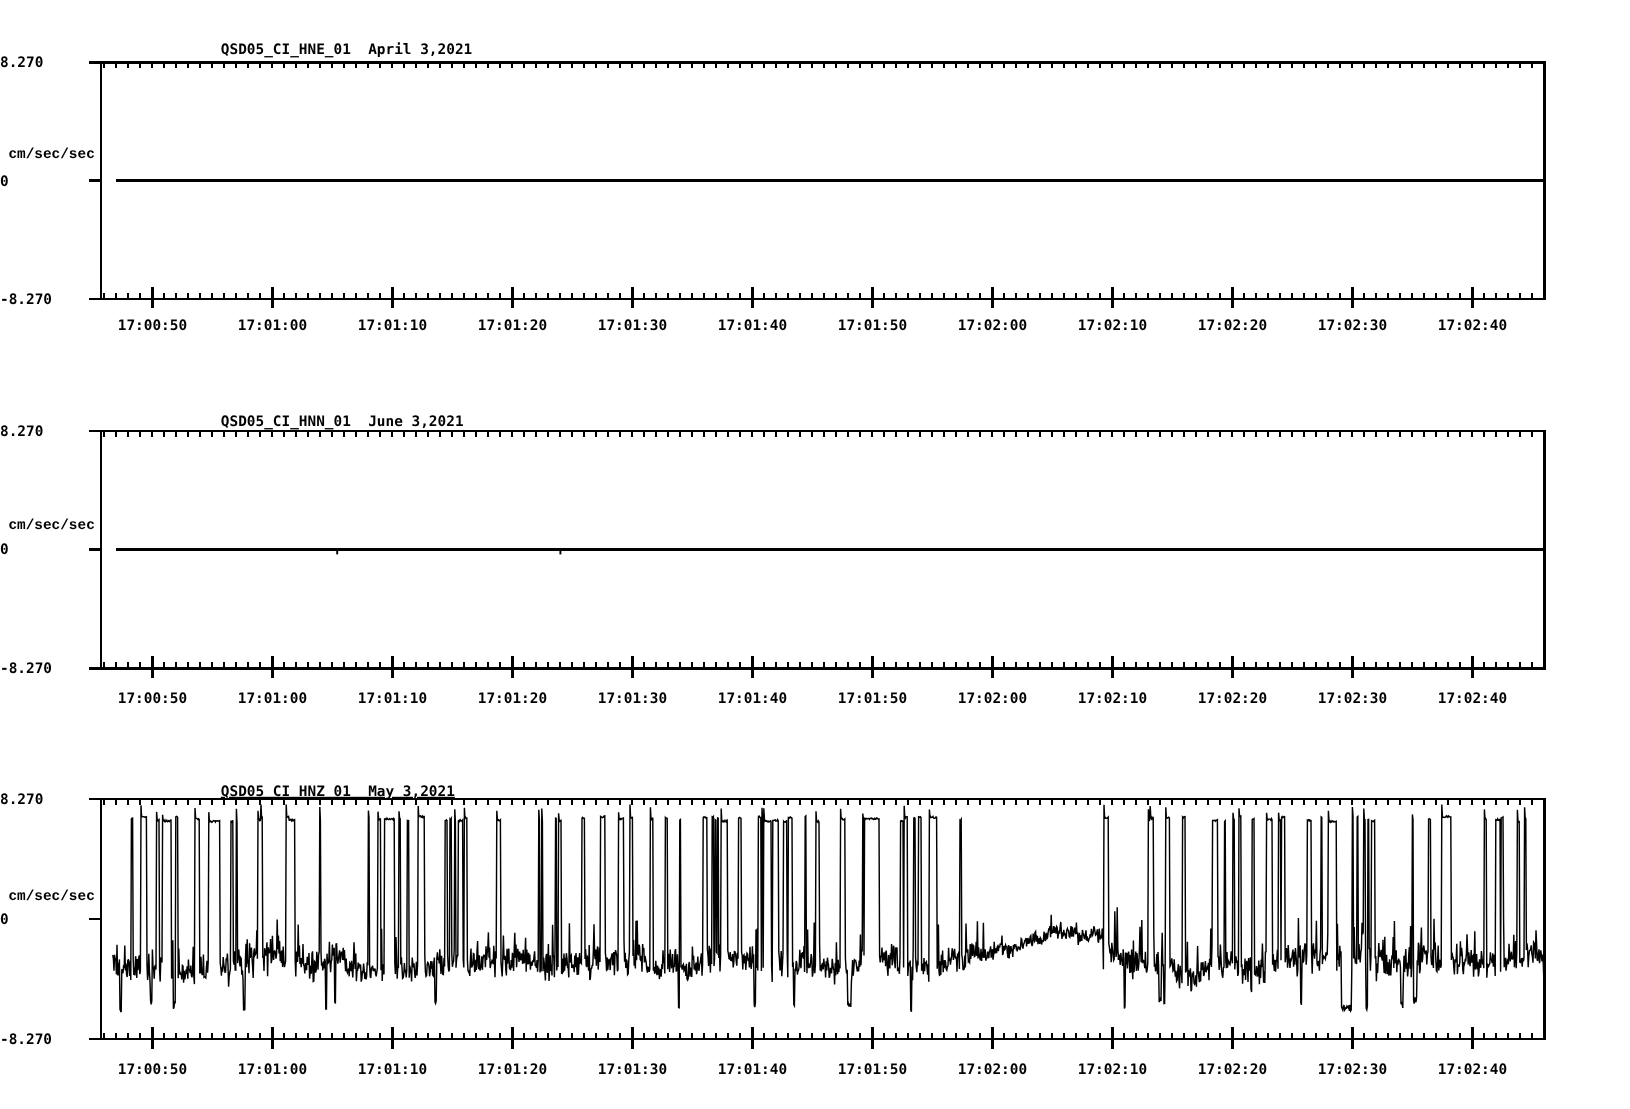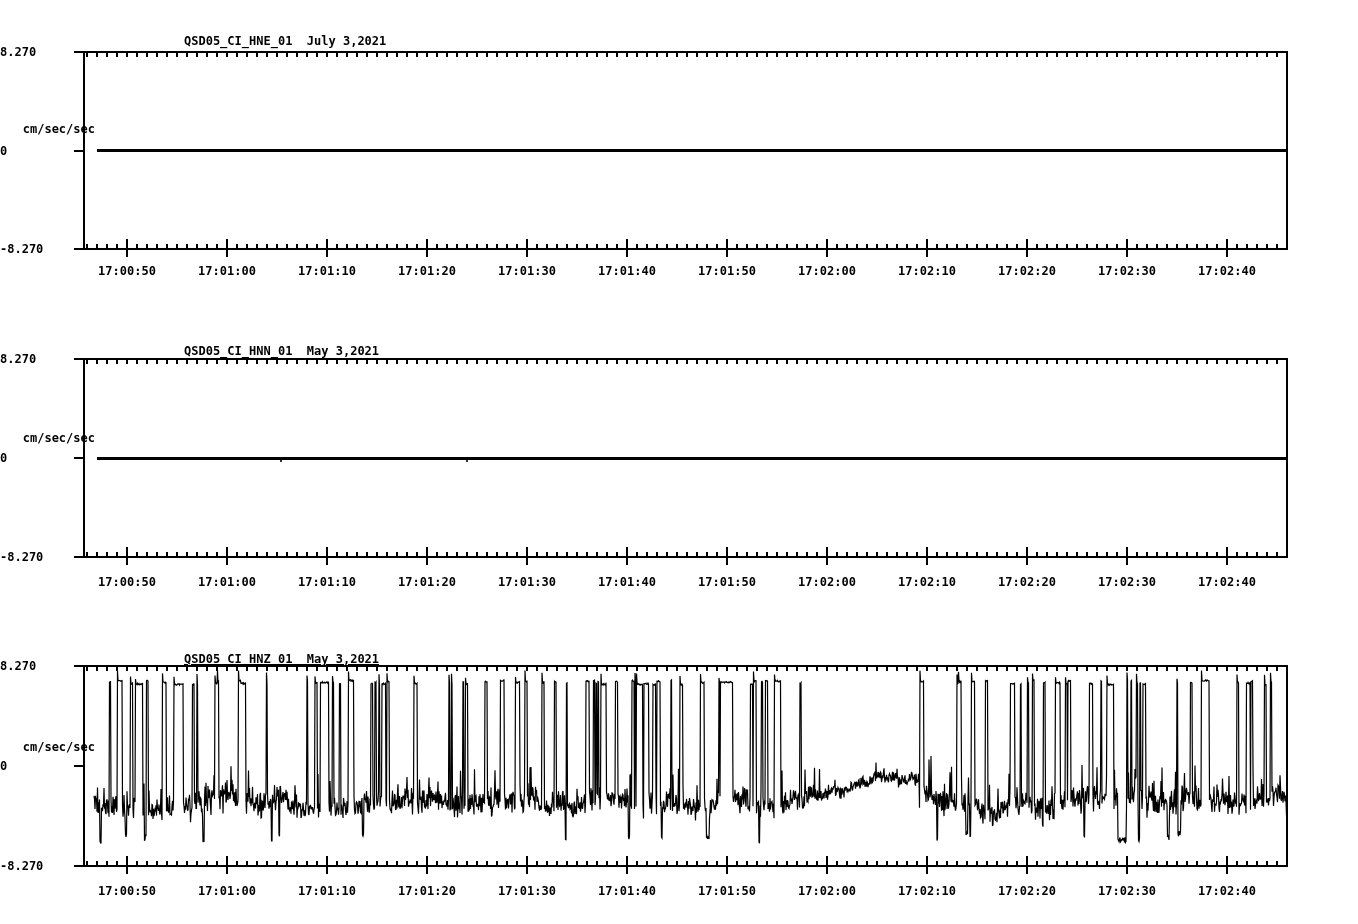--- a/index.html
+++ b/index.html
@@ -5,21 +5,21 @@
   html,body{margin:0;padding:0;}
   body{
     width:1358px;height:924px;position:relative;overflow:hidden;
     background:#ffffff;color:#000000;
     font-family:"DejaVu Sans Mono", monospace;font-weight:bold;
   }
   #plot{position:absolute;left:0;top:0;}
   .chart{position:absolute;left:0;top:0;width:1358px;height:0;}
   .lbl{position:absolute;font-size:12px;line-height:14px;white-space:pre;}
   .num{left:0;width:64px;text-align:left;}
-  .unit{left:17px;width:78px;text-align:right;}
+  .unit{left:4px;width:78px;text-align:center;font-family:Liberation Mono, monospace;}
   .title{left:184px;}
   .xlab{transform:translateX(-50%);}
 </style>
 </head>
 <body>
 
 <svg id="plot" width="1358" height="924">
     <g>
       <rect x="84" y="52" width="1203" height="197" fill="none" stroke="#000" stroke-width="2" shape-rendering="crispEdges"></rect>
       <path d="M86.99999999999997 52V57M86.99999999999997 249V244M96.99999999999997 52V57M96.99999999999997 249V244M106.99999999999997 52V57M106.99999999999997 249V244M116.99999999999997 52V57M116.99999999999997 249V244M126.99999999999997 52V57M126.99999999999997 249V244M136.99999999999997 52V57M136.99999999999997 249V244M146.99999999999997 52V57M146.99999999999997 249V244M156.99999999999997 52V57M156.99999999999997 249V244M166.99999999999997 52V57M166.99999999999997 249V244M176.99999999999997 52V57M176.99999999999997 249V244M186.99999999999997 52V57M186.99999999999997 249V244M196.99999999999997 52V57M196.99999999999997 249V244M206.99999999999997 52V57M206.99999999999997 249V244M216.99999999999997 52V57M216.99999999999997 249V244M226.99999999999997 52V57M226.99999999999997 249V244M236.99999999999997 52V57M236.99999999999997 249V244M246.99999999999997 52V57M246.99999999999997 249V244M257 52V57M257 249V244M267 52V57M267 249V244M277 52V57M277 249V244M287 52V57M287 249V244M297 52V57M297 249V244M307 52V57M307 249V244M317 52V57M317 249V244M327 52V57M327 249V244M337 52V57M337 249V244M347 52V57M347 249V244M357 52V57M357 249V244M367 52V57M367 249V244M377 52V57M377 249V244M387 52V57M387 249V244M397 52V57M397 249V244M407 52V57M407 249V244M417 52V57M417 249V244M427 52V57M427 249V244M437 52V57M437 249V244M447 52V57M447 249V244M457 52V57M457 249V244M467 52V57M467 249V244M477 52V57M477 249V244M487 52V57M487 249V244M497 52V57M497 249V244M507 52V57M507 249V244M517 52V57M517 249V244M527 52V57M527 249V244M537 52V57M537 249V244M547 52V57M547 249V244M557 52V57M557 249V244M567 52V57M567 249V244M577 52V57M577 249V244M587 52V57M587 249V244M597 52V57M597 249V244M607 52V57M607 249V244M617 52V57M617 249V244M627 52V57M627 249V244M637 52V57M637 249V244M647 52V57M647 249V244M657 52V57M657 249V244M667 52V57M667 249V244M677 52V57M677 249V244M687 52V57M687 249V244M697 52V57M697 249V244M707 52V57M707 249V244M717 52V57M717 249V244M727 52V57M727 249V244M737 52V57M737 249V244M747 52V57M747 249V244M757 52V57M757 249V244M767 52V57M767 249V244M777 52V57M777 249V244M787 52V57M787 249V244M797 52V57M797 249V244M807 52V57M807 249V244M817 52V57M817 249V244M827 52V57M827 249V244M837 52V57M837 249V244M847 52V57M847 249V244M857 52V57M857 249V244M867 52V57M867 249V244M877 52V57M877 249V244M887 52V57M887 249V244M897 52V57M897 249V244M907 52V57M907 249V244M917 52V57M917 249V244M927 52V57M927 249V244M937 52V57M937 249V244M947 52V57M947 249V244M957 52V57M957 249V244M967 52V57M967 249V244M977 52V57M977 249V244M987 52V57M987 249V244M997 52V57M997 249V244M1007 52V57M1007 249V244M1017 52V57M1017 249V244M1027 52V57M1027 249V244M1037 52V57M1037 249V244M1047 52V57M1047 249V244M1057 52V57M1057 249V244M1067 52V57M1067 249V244M1077 52V57M1077 249V244M1087 52V57M1087 249V244M1097 52V57M1097 249V244M1107 52V57M1107 249V244M1117 52V57M1117 249V244M1127 52V57M1127 249V244M1137 52V57M1137 249V244M1147 52V57M1147 249V244M1157 52V57M1157 249V244M1167 52V57M1167 249V244M1177 52V57M1177 249V244M1187 52V57M1187 249V244M1197 52V57M1197 249V244M1207 52V57M1207 249V244M1217 52V57M1217 249V244M1227 52V57M1227 249V244M1237 52V57M1237 249V244M1247 52V57M1247 249V244M1257 52V57M1257 249V244M1267 52V57M1267 249V244M1277 52V57M1277 249V244M1287 52V57M1287 249V244" stroke="#000" stroke-width="1.6" fill="none" shape-rendering="crispEdges"></path>
@@ -39,21 +39,21 @@
     <g>
       <rect x="84" y="666" width="1203" height="200" fill="none" stroke="#000" stroke-width="2" shape-rendering="crispEdges"></rect>
       <path d="M86.99999999999997 666V671M86.99999999999997 866V861M96.99999999999997 666V671M96.99999999999997 866V861M106.99999999999997 666V671M106.99999999999997 866V861M116.99999999999997 666V671M116.99999999999997 866V861M126.99999999999997 666V671M126.99999999999997 866V861M136.99999999999997 666V671M136.99999999999997 866V861M146.99999999999997 666V671M146.99999999999997 866V861M156.99999999999997 666V671M156.99999999999997 866V861M166.99999999999997 666V671M166.99999999999997 866V861M176.99999999999997 666V671M176.99999999999997 866V861M186.99999999999997 666V671M186.99999999999997 866V861M196.99999999999997 666V671M196.99999999999997 866V861M206.99999999999997 666V671M206.99999999999997 866V861M216.99999999999997 666V671M216.99999999999997 866V861M226.99999999999997 666V671M226.99999999999997 866V861M236.99999999999997 666V671M236.99999999999997 866V861M246.99999999999997 666V671M246.99999999999997 866V861M257 666V671M257 866V861M267 666V671M267 866V861M277 666V671M277 866V861M287 666V671M287 866V861M297 666V671M297 866V861M307 666V671M307 866V861M317 666V671M317 866V861M327 666V671M327 866V861M337 666V671M337 866V861M347 666V671M347 866V861M357 666V671M357 866V861M367 666V671M367 866V861M377 666V671M377 866V861M387 666V671M387 866V861M397 666V671M397 866V861M407 666V671M407 866V861M417 666V671M417 866V861M427 666V671M427 866V861M437 666V671M437 866V861M447 666V671M447 866V861M457 666V671M457 866V861M467 666V671M467 866V861M477 666V671M477 866V861M487 666V671M487 866V861M497 666V671M497 866V861M507 666V671M507 866V861M517 666V671M517 866V861M527 666V671M527 866V861M537 666V671M537 866V861M547 666V671M547 866V861M557 666V671M557 866V861M567 666V671M567 866V861M577 666V671M577 866V861M587 666V671M587 866V861M597 666V671M597 866V861M607 666V671M607 866V861M617 666V671M617 866V861M627 666V671M627 866V861M637 666V671M637 866V861M647 666V671M647 866V861M657 666V671M657 866V861M667 666V671M667 866V861M677 666V671M677 866V861M687 666V671M687 866V861M697 666V671M697 866V861M707 666V671M707 866V861M717 666V671M717 866V861M727 666V671M727 866V861M737 666V671M737 866V861M747 666V671M747 866V861M757 666V671M757 866V861M767 666V671M767 866V861M777 666V671M777 866V861M787 666V671M787 866V861M797 666V671M797 866V861M807 666V671M807 866V861M817 666V671M817 866V861M827 666V671M827 866V861M837 666V671M837 866V861M847 666V671M847 866V861M857 666V671M857 866V861M867 666V671M867 866V861M877 666V671M877 866V861M887 666V671M887 866V861M897 666V671M897 866V861M907 666V671M907 866V861M917 666V671M917 866V861M927 666V671M927 866V861M937 666V671M937 866V861M947 666V671M947 866V861M957 666V671M957 866V861M967 666V671M967 866V861M977 666V671M977 866V861M987 666V671M987 866V861M997 666V671M997 866V861M1007 666V671M1007 866V861M1017 666V671M1017 866V861M1027 666V671M1027 866V861M1037 666V671M1037 866V861M1047 666V671M1047 866V861M1057 666V671M1057 866V861M1067 666V671M1067 866V861M1077 666V671M1077 866V861M1087 666V671M1087 866V861M1097 666V671M1097 866V861M1107 666V671M1107 866V861M1117 666V671M1117 866V861M1127 666V671M1127 866V861M1137 666V671M1137 866V861M1147 666V671M1147 866V861M1157 666V671M1157 866V861M1167 666V671M1167 866V861M1177 666V671M1177 866V861M1187 666V671M1187 866V861M1197 666V671M1197 866V861M1207 666V671M1207 866V861M1217 666V671M1217 866V861M1227 666V671M1227 866V861M1237 666V671M1237 866V861M1247 666V671M1247 866V861M1257 666V671M1257 866V861M1267 666V671M1267 866V861M1277 666V671M1277 866V861M1287 666V671M1287 866V861" stroke="#000" stroke-width="1.6" fill="none" shape-rendering="crispEdges"></path>
       <path d="M126.99999999999997 856V874M226.99999999999997 856V874M327 856V874M427 856V874M527 856V874M627 856V874M727 856V874M827 856V874M927 856V874M1027 856V874M1127 856V874M1227 856V874" stroke="#000" stroke-width="2" fill="none" shape-rendering="crispEdges"></path>
       <path d="M74 666H84M74 766H84M74 866H84" stroke="#000" stroke-width="2" fill="none" shape-rendering="crispEdges"></path>
       <polyline points="94.0,795.8 94.5,799.0 95.0,809.0 95.5,795.7 96.0,800.3 96.5,798.3 97.0,811.8 97.5,787.4 98.0,812.8 98.5,802.3 99.0,812.9 99.5,799.5 100.0,841.2 100.5,842.4 101.0,843.4 101.5,807.7 102.0,808.9 102.5,811.1 103.0,804.3 103.5,806.7 104.0,788.0 104.5,808.7 105.0,803.0 105.5,812.3 106.0,814.2 106.5,800.2 107.0,799.9 107.5,804.4 108.0,813.2 108.5,800.4 109.0,816.7 109.5,682.3 110.0,681.8 110.5,681.7 111.0,799.4 111.5,812.4 112.0,806.2 112.5,812.9 113.0,796.8 113.5,801.2 114.0,814.9 114.5,799.2 115.0,808.6 115.5,799.3 116.0,796.1 116.5,811.8 117.0,809.2 117.5,671.1 118.0,680.9 118.5,680.3 119.0,680.5 119.5,680.6 120.0,680.6 120.5,680.9 121.0,681.2 121.5,680.7 122.0,680.6 122.5,804.6 123.0,816.7 123.5,811.5 124.0,794.9 124.5,809.4 125.0,817.8 125.5,834.1 126.0,836.9 126.5,834.1 127.0,791.2 127.5,805.7 128.0,806.8 128.5,815.6 129.0,805.2 129.5,804.6 130.0,808.0 130.5,676.6 131.0,683.4 131.5,684.0 132.0,683.4 132.5,683.0 133.0,809.0 133.5,818.0 134.0,798.4 134.5,798.2 135.0,802.1 135.5,679.0 136.0,683.8 136.5,683.8 137.0,684.5 137.5,683.4 138.0,684.7 138.5,684.4 139.0,683.6 139.5,684.7 140.0,684.3 140.5,684.0 141.0,684.6 141.5,684.0 142.0,683.5 142.5,683.4 143.0,815.5 143.5,808.3 144.0,783.6 144.5,840.7 145.0,839.5 145.5,834.3 146.0,836.2 146.5,680.7 147.0,680.3 147.5,680.5 148.0,681.0 148.5,815.3 149.0,790.5 149.5,808.7 150.0,812.3 150.5,810.9 151.0,811.6 151.5,816.2 152.0,804.6 152.5,805.1 153.0,818.9 153.5,808.9 154.0,816.2 154.5,813.1 155.0,809.3 155.5,810.3 156.0,805.2 156.5,815.6 157.0,799.6 157.5,808.2 158.0,808.3 158.5,811.0 159.0,804.6 159.5,812.9 160.0,814.5 160.5,808.5 161.0,788.9 161.5,813.2 162.0,820.1 162.5,673.4 163.0,681.9 163.5,681.8 164.0,682.0 164.5,682.5 165.0,683.0 165.5,682.3 166.0,682.8 166.5,811.3 167.0,809.9 167.5,797.3 168.0,810.5 168.5,812.1 169.0,811.9 169.5,795.4 170.0,814.3 170.5,813.8 171.0,814.4 171.5,815.0 172.0,806.1 172.5,800.7 173.0,810.5 173.5,801.7 174.0,676.8 174.5,684.1 175.0,684.8 175.5,684.2 176.0,684.6 176.5,685.2 177.0,684.9 177.5,684.1 178.0,683.8 178.5,684.1 179.0,684.0 179.5,685.1 180.0,684.0 180.5,684.2 181.0,684.0 181.5,684.1 182.0,684.3 182.5,684.0 183.0,683.8 183.5,802.7 184.0,806.1 184.5,813.0 185.0,806.0 185.5,809.8 186.0,797.5 186.5,803.6 187.0,806.5 187.5,810.2 188.0,810.0 188.5,798.6 189.0,800.5 189.5,794.7 190.0,804.8 190.5,822.2 191.0,813.6 191.5,810.3 192.0,807.4 192.5,684.7 193.0,685.1 193.5,684.0 194.0,684.1 194.5,800.9 195.0,803.9 195.5,792.8 196.0,808.3 196.5,808.3 197.0,674.0 197.5,685.4 198.0,802.6 198.5,793.9 199.0,791.2 199.5,799.6 200.0,805.4 200.5,797.9 201.0,798.7 201.5,812.2 202.0,808.6 202.5,816.1 203.0,842.1 203.5,840.5 204.0,841.9 204.5,800.8 205.0,786.5 205.5,806.0 206.0,782.7 206.5,801.8 207.0,801.2 207.5,811.1 208.0,786.0 208.5,798.1 209.0,796.0 209.5,789.6 210.0,797.9 210.5,805.6 211.0,814.9 211.5,793.6 212.0,790.3 212.5,795.9 213.0,794.9 213.5,794.1 214.0,775.2 214.5,799.0 215.0,675.6 215.5,682.6 216.0,682.7 216.5,683.9 217.0,683.6 217.5,670.5 218.0,681.7 218.5,681.3 219.0,798.4 219.5,796.5 220.0,809.2 220.5,790.2 221.0,793.2 221.5,796.3 222.0,791.6 222.5,785.3 223.0,813.5 223.5,789.4 224.0,792.4 224.5,793.6 225.0,792.7 225.5,782.6 226.0,802.6 226.5,800.2 227.0,779.9 227.5,794.7 228.0,799.9 228.5,792.9 229.0,792.5 229.5,793.7 230.0,798.9 230.5,794.9 231.0,766.2 231.5,791.0 232.0,779.7 232.5,794.5 233.0,784.2 233.5,800.9 234.0,792.8 234.5,802.4 235.0,792.0 235.5,805.9 236.0,788.7 236.5,800.0 237.0,805.9 237.5,803.6 238.0,800.9 238.5,670.5 239.0,680.6 239.5,680.6 240.0,681.1 240.5,680.5 241.0,683.5 241.5,683.5 242.0,682.8 242.5,682.8 243.0,684.0 243.5,682.9 244.0,684.1 244.5,683.9 245.0,683.1 245.5,683.0 246.0,800.6 246.5,813.8 247.0,793.0 247.5,795.9 248.0,801.6 248.5,770.5 249.0,797.3 249.5,787.9 250.0,803.4 250.5,798.4 251.0,806.1 251.5,798.4 252.0,803.1 252.5,786.7 253.0,804.2 253.5,804.9 254.0,811.3 254.5,802.7 255.0,804.3 255.5,808.5 256.0,797.3 256.5,802.7 257.0,803.9 257.5,794.1 258.0,815.5 258.5,810.0 259.0,804.7 259.5,811.4 260.0,794.5 260.5,792.8 261.0,817.9 261.5,817.6 262.0,801.0 262.5,801.6 263.0,810.5 263.5,808.5 264.0,793.2 264.5,800.2 265.0,808.0 265.5,795.5 266.0,793.2 266.5,672.6 267.0,683.3 267.5,793.6 268.0,804.7 268.5,802.5 269.0,808.7 269.5,801.0 270.0,807.1 270.5,799.0 271.0,800.9 271.5,840.9 272.0,840.9 272.5,794.7 273.0,803.0 273.5,802.3 274.0,801.3 274.5,784.9 275.0,801.4 275.5,810.2 276.0,801.6 276.5,799.8 277.0,787.1 277.5,795.8 278.0,795.9 278.5,789.8 279.0,835.0 279.5,836.2 280.0,786.7 280.5,786.6 281.0,798.4 281.5,803.0 282.0,799.5 282.5,795.6 283.0,792.0 283.5,802.2 284.0,795.6 284.5,793.5 285.0,793.5 285.5,800.0 286.0,789.8 286.5,800.1 287.0,791.7 287.5,800.7 288.0,809.4 288.5,798.8 289.0,809.0 289.5,810.5 290.0,808.4 290.5,807.2 291.0,813.6 291.5,802.4 292.0,803.2 292.5,809.3 293.0,800.6 293.5,808.1 294.0,814.6 294.5,803.0 295.0,785.3 295.5,797.2 296.0,807.4 296.5,794.5 297.0,817.7 297.5,808.4 298.0,808.5 298.5,802.2 299.0,807.2 299.5,803.2 300.0,805.7 300.5,803.8 301.0,818.0 301.5,816.2 302.0,809.8 302.5,810.0 303.0,802.9 303.5,808.6 304.0,815.8 304.5,810.2 305.0,816.2 305.5,813.6 306.0,801.9 306.5,804.4 307.0,675.5 307.5,681.3 308.0,803.7 308.5,813.6 309.0,815.0 309.5,806.6 310.0,806.2 310.5,804.9 311.0,809.3 311.5,807.0 312.0,809.3 312.5,807.1 313.0,811.5 313.5,813.7 314.0,809.9 314.5,807.3 315.0,676.4 315.5,682.5 316.0,683.3 316.5,683.1 317.0,681.9 317.5,808.5 318.0,773.9 318.5,817.4 319.0,803.6 319.5,806.2 320.0,812.0 320.5,682.5 321.0,682.2 321.5,682.8 322.0,683.0 322.5,681.8 323.0,682.8 323.5,682.8 324.0,683.0 324.5,682.2 325.0,682.5 325.5,683.0 326.0,682.5 326.5,682.1 327.0,682.4 327.5,683.1 328.0,681.9 328.5,682.5 329.0,802.5 329.5,811.6 330.0,780.9 330.5,797.2 331.0,815.6 331.5,805.1 332.0,806.7 332.5,676.1 333.0,681.5 333.5,682.5 334.0,803.7 334.5,797.8 335.0,806.4 335.5,815.3 336.0,814.8 336.5,811.6 337.0,802.5 337.5,810.2 338.0,807.9 338.5,814.6 339.0,808.2 339.5,683.9 340.0,684.3 340.5,683.3 341.0,814.8 341.5,804.7 342.0,808.1 342.5,810.2 343.0,817.9 343.5,797.9 344.0,802.6 344.5,806.1 345.0,802.8 345.5,810.6 346.0,815.0 346.5,810.7 347.0,801.4 347.5,812.8 348.0,803.4 348.5,671.6 349.0,681.0 349.5,679.8 350.0,679.9 350.5,679.8 351.0,681.1 351.5,680.9 352.0,680.1 352.5,681.2 353.0,680.3 353.5,680.3 354.0,796.2 354.5,809.8 355.0,813.6 355.5,812.9 356.0,803.7 356.5,802.0 357.0,802.8 357.5,805.3 358.0,813.6 358.5,809.8 359.0,800.9 359.5,807.3 360.0,801.1 360.5,812.3 361.0,813.1 361.5,802.3 362.0,798.0 362.5,834.8 363.0,836.1 363.5,834.1 364.0,798.7 364.5,793.6 365.0,799.9 365.5,798.0 366.0,802.8 366.5,791.0 367.0,802.6 367.5,811.7 368.0,796.5 368.5,804.5 369.0,812.0 369.5,812.1 370.0,798.4 370.5,805.4 371.0,683.9 371.5,683.8 372.0,683.2 372.5,683.7 373.0,795.2 373.5,805.3 374.0,809.6 374.5,808.0 375.0,682.4 375.5,683.0 376.0,682.1 376.5,795.1 377.0,805.7 377.5,802.4 378.0,801.2 378.5,791.4 379.0,674.3 379.5,685.4 380.0,806.5 380.5,799.8 381.0,796.4 381.5,796.3 382.0,683.9 382.5,683.7 383.0,684.5 383.5,683.2 384.0,683.9 384.5,684.3 385.0,684.0 385.5,683.4 386.0,799.4 386.5,806.3 387.0,673.2 387.5,681.9 388.0,681.0 388.5,681.8 389.0,681.7 389.5,800.0 390.0,808.8 390.5,810.0 391.0,809.3 391.5,813.3 392.0,799.9 392.5,790.5 393.0,806.3 393.5,805.1 394.0,803.9 394.5,794.7 395.0,795.1 395.5,809.4 396.0,809.3 396.5,799.9 397.0,808.4 397.5,793.0 398.0,784.2 398.5,804.9 399.0,807.5 399.5,796.1 400.0,808.8 400.5,806.9 401.0,805.2 401.5,797.0 402.0,808.2 402.5,799.6 403.0,796.2 403.5,796.5 404.0,796.1 404.5,806.1 405.0,788.6 405.5,799.9 406.0,794.3 406.5,790.0 407.0,777.0 407.5,798.1 408.0,789.7 408.5,806.7 409.0,803.9 409.5,802.1 410.0,800.5 410.5,801.8 411.0,803.4 411.5,788.1 412.0,801.2 412.5,814.4 413.0,792.8 413.5,798.7 414.0,675.7 414.5,682.9 415.0,683.5 415.5,683.2 416.0,684.1 416.5,683.9 417.0,683.3 417.5,802.2 418.0,808.2 418.5,813.7 419.0,799.3 419.5,779.6 420.0,798.1 420.5,799.9 421.0,796.5 421.5,807.7 422.0,812.8 422.5,790.6 423.0,803.0 423.5,794.0 424.0,790.4 424.5,806.6 425.0,807.3 425.5,808.4 426.0,800.1 426.5,806.5 427.0,794.0 427.5,797.2 428.0,809.1 428.5,791.7 429.0,777.4 429.5,798.2 430.0,787.1 430.5,806.1 431.0,795.4 431.5,790.6 432.0,795.5 432.5,801.6 433.0,793.0 433.5,798.3 434.0,800.2 434.5,795.1 435.0,795.5 435.5,803.3 436.0,791.5 436.5,801.6 437.0,802.7 437.5,794.8 438.0,781.5 438.5,809.8 439.0,791.3 439.5,798.3 440.0,803.7 440.5,794.0 441.0,803.3 441.5,795.5 442.0,808.1 442.5,801.4 443.0,804.4 443.5,804.2 444.0,800.3 444.5,801.8 445.0,797.4 445.5,792.7 446.0,804.3 446.5,804.3 447.0,806.6 447.5,800.1 448.0,809.7 448.5,800.8 449.0,674.8 449.5,683.3 450.0,810.4 450.5,796.7 451.0,809.5 451.5,673.8 452.0,684.7 452.5,809.3 453.0,797.9 453.5,802.2 454.0,808.9 454.5,817.1 455.0,797.1 455.5,795.0 456.0,810.7 456.5,802.3 457.0,786.6 457.5,817.5 458.0,808.8 458.5,796.1 459.0,809.1 459.5,803.9 460.0,812.9 460.5,770.7 461.0,796.0 461.5,797.8 462.0,814.4 462.5,791.9 463.0,681.8 463.5,681.9 464.0,808.8 464.5,800.0 465.0,805.8 465.5,677.7 466.0,683.3 466.5,684.4 467.0,683.8 467.5,683.6 468.0,811.0 468.5,811.2 469.0,798.8 469.5,810.4 470.0,794.7 470.5,808.9 471.0,798.1 471.5,804.9 472.0,794.3 472.5,799.0 473.0,806.3 473.5,806.6 474.0,814.5 474.5,769.3 475.0,802.2 475.5,796.8 476.0,795.9 476.5,806.7 477.0,804.5 477.5,805.6 478.0,804.7 478.5,810.2 479.0,796.2 479.5,806.1 480.0,794.2 480.5,803.3 481.0,812.5 481.5,797.7 482.0,812.3 482.5,802.5 483.0,794.1 483.5,802.4 484.0,802.0 484.5,802.8 485.0,681.7 485.5,681.1 486.0,681.7 486.5,682.1 487.0,682.0 487.5,799.1 488.0,791.1 488.5,804.5 489.0,805.9 489.5,797.2 490.0,798.2 490.5,809.0 491.0,787.6 491.5,816.6 492.0,815.0 492.5,807.4 493.0,807.0 493.5,804.6 494.0,804.3 494.5,791.7 495.0,770.3 495.5,795.5 496.0,799.3 496.5,791.2 497.0,804.7 497.5,794.0 498.0,788.7 498.5,808.0 499.0,798.9 499.5,789.6 500.0,801.7 500.5,680.6 501.0,681.2 501.5,680.9 502.0,681.3 502.5,681.1 503.0,680.7 503.5,680.0 504.0,679.9 504.5,794.3 505.0,799.7 505.5,809.4 506.0,797.9 506.5,808.2 507.0,802.8 507.5,799.1 508.0,800.5 508.5,808.4 509.0,798.5 509.5,797.7 510.0,794.4 510.5,804.4 511.0,797.1 511.5,793.4 512.0,812.6 512.5,795.2 513.0,791.8 513.5,794.2 514.0,796.4 514.5,809.4 515.0,807.9 515.5,676.9 516.0,683.0 516.5,682.9 517.0,682.3 517.5,683.0 518.0,682.4 518.5,682.0 519.0,682.2 519.5,681.8 520.0,784.4 520.5,801.5 521.0,793.9 521.5,806.6 522.0,799.6 522.5,801.0 523.0,812.2 523.5,811.5 524.0,799.9 524.5,793.3 525.0,670.5 525.5,681.7 526.0,681.5 526.5,681.9 527.0,680.6 527.5,796.6 528.0,783.3 528.5,804.7 529.0,800.2 529.5,807.1 530.0,767.3 530.5,800.1 531.0,767.1 531.5,794.5 532.0,795.2 532.5,787.2 533.0,789.0 533.5,799.6 534.0,800.3 534.5,796.4 535.0,809.8 535.5,786.7 536.0,792.4 536.5,790.1 537.0,802.0 537.5,796.6 538.0,799.2 538.5,802.1 539.0,807.7 539.5,810.6 540.0,806.1 540.5,806.3 541.0,809.9 541.5,807.6 542.0,672.8 542.5,682.3 543.0,683.0 543.5,681.8 544.0,681.8 544.5,808.9 545.0,805.8 545.5,811.5 546.0,810.0 546.5,800.6 547.0,809.4 547.5,812.6 548.0,804.7 548.5,812.2 549.0,806.2 549.5,815.9 550.0,809.1 550.5,807.6 551.0,814.0 551.5,803.6 552.0,807.4 552.5,791.8 553.0,802.2 553.5,801.0 554.0,811.2 554.5,681.4 555.0,682.1 555.5,681.7 556.0,682.0 556.5,807.7 557.0,795.0 557.5,796.7 558.0,810.0 558.5,791.3 559.0,799.4 559.5,806.1 560.0,805.4 560.5,795.1 561.0,810.6 561.5,804.3 562.0,805.8 562.5,792.6 563.0,790.9 563.5,809.7 564.0,808.1 564.5,795.2 565.0,805.7 565.5,839.5 566.0,839.7 566.5,683.4 567.0,683.0 567.5,805.4 568.0,805.1 568.5,808.1 569.0,804.3 569.5,803.5 570.0,809.1 570.5,808.2 571.0,804.8 571.5,813.4 572.0,803.1 572.5,815.9 573.0,816.7 573.5,815.4 574.0,803.5 574.5,801.6 575.0,813.9 575.5,806.9 576.0,807.3 576.5,814.2 577.0,788.7 577.5,800.0 578.0,796.4 578.5,807.9 579.0,803.5 579.5,808.9 580.0,802.2 580.5,811.8 581.0,807.7 581.5,797.1 582.0,805.9 582.5,809.0 583.0,803.6 583.5,802.5 584.0,798.5 584.5,794.4 585.0,813.1 585.5,803.5 586.0,681.3 586.5,680.8 587.0,681.1 587.5,680.7 588.0,681.5 588.5,682.0 589.0,680.8 589.5,791.2 590.0,796.4 590.5,804.9 591.0,788.2 591.5,796.3 592.0,810.5 592.5,790.2 593.0,803.3 593.5,680.7 594.0,681.0 594.5,680.4 595.0,805.1 595.5,798.5 596.0,683.1 596.5,683.6 597.0,793.4 597.5,794.1 598.0,681.6 598.5,681.9 599.0,798.3 599.5,787.2 600.0,809.5 600.5,797.3 601.0,673.8 601.5,684.6 602.0,684.8 602.5,684.2 603.0,684.8 603.5,683.8 604.0,684.8 604.5,684.7 605.0,683.7 605.5,684.9 606.0,684.1 606.5,792.1 607.0,794.7 607.5,798.8 608.0,799.1 608.5,793.4 609.0,800.8 609.5,797.6 610.0,801.2 610.5,795.0 611.0,806.2 611.5,802.3 612.0,792.9 612.5,793.1 613.0,795.0 613.5,800.9 614.0,804.7 614.5,793.9 615.0,799.0 615.5,681.7 616.0,681.4 616.5,681.2 617.0,681.8 617.5,681.9 618.0,793.6 618.5,796.4 619.0,807.8 619.5,796.6 620.0,795.8 620.5,802.9 621.0,796.5 621.5,808.4 622.0,800.1 622.5,794.3 623.0,795.0 623.5,800.9 624.0,798.1 624.5,806.3 625.0,789.0 625.5,801.1 626.0,807.5 626.5,802.8 627.0,788.5 627.5,802.5 628.0,795.2 628.5,837.5 629.0,839.2 629.5,836.0 630.0,774.5 630.5,806.6 631.0,773.7 631.5,808.7 632.0,680.7 632.5,680.1 633.0,681.0 633.5,681.3 634.0,681.2 634.5,809.1 635.0,673.1 635.5,682.4 636.0,806.4 636.5,673.6 637.0,681.8 637.5,684.4 638.0,684.3 638.5,683.9 639.0,684.5 639.5,684.3 640.0,685.0 640.5,684.4 641.0,684.9 641.5,684.5 642.0,684.1 642.5,684.3 643.0,804.8 643.5,818.4 644.0,683.7 644.5,683.7 645.0,683.6 645.5,683.6 646.0,683.2 646.5,684.2 647.0,683.9 647.5,684.2 648.0,683.1 648.5,684.0 649.0,793.0 649.5,799.0 650.0,808.7 650.5,806.5 651.0,792.6 651.5,813.6 652.0,804.5 652.5,794.3 653.0,684.5 653.5,685.2 654.0,684.8 654.5,685.1 655.0,684.3 655.5,684.0 656.0,792.4 656.5,814.3 657.0,681.2 657.5,681.3 658.0,681.6 658.5,680.8 659.0,681.4 659.5,681.3 660.0,681.9 660.5,805.9 661.0,801.8 661.5,837.2 662.0,838.1 662.5,807.3 663.0,809.3 663.5,800.8 664.0,802.6 664.5,812.1 665.0,809.1 665.5,808.5 666.0,804.8 666.5,791.5 667.0,802.9 667.5,806.8 668.0,793.9 668.5,797.9 669.0,793.3 669.5,798.9 670.0,788.4 670.5,809.9 671.0,680.5 671.5,680.0 672.0,792.7 672.5,811.1 673.0,774.6 673.5,805.2 674.0,806.7 674.5,803.0 675.0,806.3 675.5,802.1 676.0,795.1 676.5,798.6 677.0,813.9 677.5,810.8 678.0,804.3 678.5,768.7 679.0,811.1 679.5,804.1 680.0,676.1 680.5,684.8 681.0,684.3 681.5,685.1 682.0,684.1 682.5,685.1 683.0,786.3 683.5,808.8 684.0,804.3 684.5,809.6 685.0,803.8 685.5,802.4 686.0,807.8 686.5,798.9 687.0,804.9 687.5,804.7 688.0,814.6 688.5,801.0 689.0,808.7 689.5,798.1 690.0,801.8 690.5,804.9 691.0,814.8 691.5,813.5 692.0,806.6 692.5,810.0 693.0,811.1 693.5,799.0 694.0,803.2 694.5,807.3 695.0,808.5 695.5,820.4 696.0,802.6 696.5,812.8 697.0,785.2 697.5,805.1 698.0,811.8 698.5,799.9 699.0,810.1 699.5,803.7 700.0,807.0 700.5,674.0 701.0,682.4 701.5,681.8 702.0,682.1 702.5,683.2 703.0,683.1 703.5,683.0 704.0,682.4 704.5,798.3 705.0,806.9 705.5,811.1 706.0,808.1 706.5,837.8 707.0,836.4 707.5,838.8 708.0,836.9 708.5,836.6 709.0,839.1 709.5,818.1 710.0,811.4 710.5,800.0 711.0,813.1 711.5,807.5 712.0,799.9 712.5,800.5 713.0,800.3 713.5,802.6 714.0,806.6 714.5,809.6 715.0,805.4 715.5,809.6 716.0,800.4 716.5,805.8 717.0,778.7 717.5,804.3 718.0,791.2 718.5,792.9 719.0,677.9 719.5,683.2 720.0,796.3 720.5,682.2 721.0,682.8 721.5,681.9 722.0,682.1 722.5,682.4 723.0,682.2 723.5,682.1 724.0,682.2 724.5,682.9 725.0,681.9 725.5,681.8 726.0,682.2 726.5,681.7 727.0,682.4 727.5,682.3 728.0,682.9 728.5,682.8 729.0,681.9 729.5,682.6 730.0,682.5 730.5,681.6 731.0,681.8 731.5,682.2 732.0,682.8 732.5,682.6 733.0,796.7 733.5,802.0 734.0,797.5 734.5,796.3 735.0,789.7 735.5,802.1 736.0,793.8 736.5,799.6 737.0,799.8 737.5,793.2 738.0,805.1 738.5,792.1 739.0,798.6 739.5,807.7 740.0,813.2 740.5,795.9 741.0,803.1 741.5,807.0 742.0,794.3 742.5,799.4 743.0,786.6 743.5,804.4 744.0,800.5 744.5,788.2 745.0,789.7 745.5,800.9 746.0,806.8 746.5,789.5 747.0,790.5 747.5,790.3 748.0,809.3 748.5,807.2 749.0,806.8 749.5,811.5 750.0,797.4 750.5,684.1 751.0,683.9 751.5,684.4 752.0,684.1 752.5,684.1 753.0,806.3 753.5,671.5 754.0,681.0 754.5,681.8 755.0,680.6 755.5,680.8 756.0,680.7 756.5,813.3 757.0,806.2 757.5,802.1 758.0,803.5 758.5,800.5 759.0,842.0 759.5,843.2 760.0,805.6 760.5,816.8 761.0,790.8 761.5,681.8 762.0,681.4 762.5,681.9 763.0,797.8 763.5,805.3 764.0,810.1 764.5,802.1 765.0,802.9 765.5,680.6 766.0,680.8 766.5,681.1 767.0,680.6 767.5,681.2 768.0,809.0 768.5,803.0 769.0,805.7 769.5,811.8 770.0,798.3 770.5,809.4 771.0,802.3 771.5,802.3 772.0,801.5 772.5,806.3 773.0,812.3 773.5,803.6 774.0,818.2 774.5,674.6 775.0,681.6 775.5,680.4 776.0,681.2 776.5,681.2 777.0,681.0 777.5,680.4 778.0,681.6 778.5,681.8 779.0,681.8 779.5,681.5 780.0,680.8 780.5,681.0 781.0,807.2 781.5,800.5 782.0,770.4 782.5,809.5 783.0,813.4 783.5,801.0 784.0,812.4 784.5,795.7 785.0,804.1 785.5,792.2 786.0,810.1 786.5,800.2 787.0,806.9 787.5,800.1 788.0,801.9 788.5,807.8 789.0,808.6 789.5,805.7 790.0,804.7 790.5,789.8 791.0,800.7 791.5,798.6 792.0,803.9 792.5,800.3 793.0,796.4 793.5,790.3 794.0,793.0 794.5,799.9 795.0,795.6 795.5,790.7 796.0,797.7 796.5,798.5 797.0,797.2 797.5,809.7 798.0,794.5 798.5,797.7 799.0,792.9 799.5,807.4 800.0,683.3 800.5,683.6 801.0,682.7 801.5,795.7 802.0,798.8 802.5,807.9 803.0,808.0 803.5,807.4 804.0,796.3 804.5,806.3 805.0,769.6 805.5,790.3 806.0,793.9 806.5,791.0 807.0,801.6 807.5,801.1 808.0,802.0 808.5,786.7 809.0,799.2 809.5,790.0 810.0,786.2 810.5,796.7 811.0,787.3 811.5,788.6 812.0,797.1 812.5,796.7 813.0,792.8 813.5,784.9 814.0,796.7 814.5,767.8 815.0,798.7 815.5,789.4 816.0,795.6 816.5,798.5 817.0,800.2 817.5,790.6 818.0,800.8 818.5,793.1 819.0,797.9 819.5,769.0 820.0,798.3 820.5,793.0 821.0,791.1 821.5,800.5 822.0,798.4 822.5,798.4 823.0,793.0 823.5,794.9 824.0,798.5 824.5,792.4 825.0,792.2 825.5,788.6 826.0,798.0 826.5,792.7 827.0,791.0 827.5,799.8 828.0,795.7 828.5,784.9 829.0,794.6 829.5,792.4 830.0,790.2 830.5,794.3 831.0,789.2 831.5,788.3 832.0,792.7 832.5,788.1 833.0,789.6 833.5,786.8 834.0,786.9 834.5,786.8 835.0,779.7 835.5,795.2 836.0,794.9 836.5,788.1 837.0,791.6 837.5,791.1 838.0,787.5 838.5,788.7 839.0,788.8 839.5,794.6 840.0,798.3 840.5,787.5 841.0,798.8 841.5,788.6 842.0,794.7 842.5,788.4 843.0,792.6 843.5,790.6 844.0,797.5 844.5,787.6 845.0,790.9 845.5,786.8 846.0,788.3 846.5,787.8 847.0,791.0 847.5,789.7 848.0,791.6 848.5,790.2 849.0,789.2 849.5,789.8 850.0,791.7 850.5,788.7 851.0,782.2 851.5,782.8 852.0,788.6 852.5,790.5 853.0,786.8 853.5,785.8 854.0,783.8 854.5,783.5 855.0,781.7 855.5,788.7 856.0,782.5 856.5,782.2 857.0,786.6 857.5,782.2 858.0,786.2 858.5,780.5 859.0,779.7 859.5,785.5 860.0,788.3 860.5,786.5 861.0,777.9 861.5,783.2 862.0,784.2 862.5,777.1 863.0,776.3 863.5,784.8 864.0,780.2 864.5,780.6 865.0,786.8 865.5,784.5 866.0,781.7 866.5,786.6 867.0,781.5 867.5,782.4 868.0,787.1 868.5,784.2 869.0,783.8 869.5,784.1 870.0,776.4 870.5,778.5 871.0,784.2 871.5,780.0 872.0,777.4 872.5,782.1 873.0,781.2 873.5,776.6 874.0,774.2 874.5,774.6 875.0,771.6 875.5,781.1 876.0,762.4 876.5,778.3 877.0,774.9 877.5,777.3 878.0,771.8 878.5,777.5 879.0,773.2 879.5,773.8 880.0,778.1 880.5,772.1 881.0,772.9 881.5,782.1 882.0,779.0 882.5,776.4 883.0,777.0 883.5,771.8 884.0,768.3 884.5,777.2 885.0,782.5 885.5,778.3 886.0,779.2 886.5,774.8 887.0,778.6 887.5,778.2 888.0,780.9 888.5,782.2 889.0,775.1 889.5,773.7 890.0,775.3 890.5,775.7 891.0,780.4 891.5,781.0 892.0,776.7 892.5,771.7 893.0,780.5 893.5,772.4 894.0,779.1 894.5,780.5 895.0,775.4 895.5,773.0 896.0,777.0 896.5,778.6 897.0,768.8 897.5,778.1 898.0,776.8 898.5,787.4 899.0,784.1 899.5,777.3 900.0,784.7 900.5,782.7 901.0,779.3 901.5,784.2 902.0,775.0 902.5,777.5 903.0,778.7 903.5,781.8 904.0,782.2 904.5,778.5 905.0,775.3 905.5,783.9 906.0,780.2 906.5,783.5 907.0,784.3 907.5,782.5 908.0,781.4 908.5,778.5 909.0,781.4 909.5,774.0 910.0,778.5 910.5,779.5 911.0,777.5 911.5,771.9 912.0,773.2 912.5,776.7 913.0,779.3 913.5,778.7 914.0,776.9 914.5,774.5 915.0,784.0 915.5,785.7 916.0,773.9 916.5,779.0 917.0,782.8 917.5,779.5 918.0,782.0 918.5,773.8 919.0,776.7 919.5,807.7 920.0,670.7 920.5,681.7 921.0,681.2 921.5,681.9 922.0,681.9 922.5,681.9 923.0,681.4 923.5,680.9 924.0,786.4 924.5,789.5 925.0,794.5 925.5,790.6 926.0,801.9 926.5,785.7 927.0,790.7 927.5,794.5 928.0,800.3 928.5,799.3 929.0,759.4 929.5,783.4 930.0,797.4 930.5,793.7 931.0,756.1 931.5,789.4 932.0,800.0 932.5,795.9 933.0,796.8 933.5,804.1 934.0,794.1 934.5,798.9 935.0,801.2 935.5,804.9 936.0,791.1 936.5,799.0 937.0,840.5 937.5,838.6 938.0,793.7 938.5,803.8 939.0,793.9 939.5,807.0 940.0,797.6 940.5,792.9 941.0,798.3 941.5,810.8 942.0,795.9 942.5,810.3 943.0,791.3 943.5,805.2 944.0,816.1 944.5,783.8 945.0,810.2 945.5,804.1 946.0,798.8 946.5,793.0 947.0,809.1 947.5,794.3 948.0,801.5 948.5,808.8 949.0,803.7 949.5,791.9 950.0,772.3 950.5,792.0 951.0,801.8 951.5,766.7 952.0,802.6 952.5,800.2 953.0,800.6 953.5,802.6 954.0,806.8 954.5,793.2 955.0,806.8 955.5,810.6 956.0,808.1 956.5,802.4 957.0,674.4 957.5,683.9 958.0,683.4 958.5,671.7 959.0,681.1 959.5,682.3 960.0,681.1 960.5,682.4 961.0,681.8 961.5,778.3 962.0,805.6 962.5,803.2 963.0,809.6 963.5,804.5 964.0,795.0 964.5,811.8 965.0,793.4 965.5,804.6 966.0,835.1 966.5,833.7 967.0,832.3 967.5,834.2 968.0,798.9 968.5,777.4 969.0,804.4 969.5,804.3 970.0,836.3 970.5,836.2 971.0,799.7 971.5,672.7 972.0,681.8 972.5,681.4 973.0,681.7 973.5,681.4 974.0,681.0 974.5,681.7 975.0,805.4 975.5,804.6 976.0,801.1 976.5,798.7 977.0,802.7 977.5,809.1 978.0,808.3 978.5,799.4 979.0,808.8 979.5,814.0 980.0,809.0 980.5,817.7 981.0,816.8 981.5,808.2 982.0,803.5 982.5,817.4 983.0,823.6 983.5,804.8 984.0,812.2 984.5,810.4 985.0,819.3 985.5,681.0 986.0,681.7 986.5,680.7 987.0,680.6 987.5,680.5 988.0,810.4 988.5,808.9 989.0,806.8 989.5,784.8 990.0,821.7 990.5,808.4 991.0,812.3 991.5,813.2 992.0,806.9 992.5,826.1 993.0,824.6 993.5,812.1 994.0,812.9 994.5,809.4 995.0,819.0 995.5,820.2 996.0,819.3 996.5,812.8 997.0,822.2 997.5,808.1 998.0,788.4 998.5,809.7 999.0,814.0 999.5,818.5 1000.0,809.5 1000.5,817.9 1001.0,802.0 1001.5,808.5 1002.0,804.7 1002.5,801.7 1003.0,813.4 1003.5,812.1 1004.0,806.2 1004.5,800.8 1005.0,810.2 1005.5,808.4 1006.0,806.4 1006.5,807.9 1007.0,802.4 1007.5,816.8 1008.0,799.2 1008.5,803.8 1009.0,773.7 1009.5,805.9 1010.0,788.0 1010.5,683.7 1011.0,683.7 1011.5,683.7 1012.0,683.6 1012.5,683.7 1013.0,684.3 1013.5,683.5 1014.0,683.5 1014.5,683.2 1015.0,797.3 1015.5,797.5 1016.0,808.2 1016.5,803.4 1017.0,787.2 1017.5,798.6 1018.0,808.4 1018.5,812.7 1019.0,814.8 1019.5,806.5 1020.0,806.1 1020.5,684.5 1021.0,683.9 1021.5,801.3 1022.0,806.9 1022.5,793.3 1023.0,806.4 1023.5,800.3 1024.0,801.4 1024.5,803.3 1025.0,803.9 1025.5,799.8 1026.0,792.8 1026.5,797.2 1027.0,802.8 1027.5,677.3 1028.0,682.5 1028.5,682.8 1029.0,807.8 1029.5,798.9 1030.0,796.9 1030.5,802.4 1031.0,800.4 1031.5,813.3 1032.0,810.8 1032.5,673.5 1033.0,680.3 1033.5,680.2 1034.0,680.0 1034.5,806.1 1035.0,803.5 1035.5,819.7 1036.0,809.2 1036.5,807.8 1037.0,812.6 1037.5,798.8 1038.0,816.7 1038.5,804.0 1039.0,800.8 1039.5,804.2 1040.0,818.4 1040.5,798.4 1041.0,808.9 1041.5,806.8 1042.0,797.7 1042.5,824.5 1043.0,826.7 1043.5,683.0 1044.0,682.6 1044.5,682.8 1045.0,682.3 1045.5,811.8 1046.0,812.1 1046.5,812.7 1047.0,805.1 1047.5,806.7 1048.0,813.8 1048.5,812.0 1049.0,800.5 1049.5,820.2 1050.0,803.9 1050.5,814.9 1051.0,799.6 1051.5,805.9 1052.0,786.3 1052.5,802.4 1053.0,818.9 1053.5,809.5 1054.0,819.2 1054.5,793.4 1055.0,793.2 1055.5,677.3 1056.0,682.8 1056.5,683.3 1057.0,682.9 1057.5,682.5 1058.0,682.6 1058.5,682.8 1059.0,683.5 1059.5,682.1 1060.0,683.0 1060.5,803.9 1061.0,795.0 1061.5,804.5 1062.0,809.0 1062.5,799.8 1063.0,809.7 1063.5,801.3 1064.0,799.5 1064.5,791.4 1065.0,807.3 1065.5,677.2 1066.0,683.3 1066.5,683.9 1067.0,683.5 1067.5,800.2 1068.0,681.1 1068.5,680.5 1069.0,681.4 1069.5,681.1 1070.0,680.4 1070.5,680.5 1071.0,801.9 1071.5,797.5 1072.0,790.0 1072.5,793.4 1073.0,806.4 1073.5,787.6 1074.0,795.6 1074.5,802.6 1075.0,806.6 1075.5,799.5 1076.0,800.1 1076.5,798.1 1077.0,794.4 1077.5,791.3 1078.0,805.6 1078.5,793.1 1079.0,804.0 1079.5,790.1 1080.0,796.6 1080.5,801.5 1081.0,813.8 1081.5,808.1 1082.0,765.1 1082.5,798.1 1083.0,788.8 1083.5,788.5 1084.0,835.6 1084.5,837.4 1085.0,802.4 1085.5,791.2 1086.0,802.2 1086.5,800.1 1087.0,790.0 1087.5,786.2 1088.0,787.5 1088.5,803.9 1089.0,794.9 1089.5,683.6 1090.0,684.0 1090.5,683.0 1091.0,683.0 1091.5,684.1 1092.0,683.6 1092.5,683.8 1093.0,794.6 1093.5,811.5 1094.0,790.4 1094.5,786.1 1095.0,793.8 1095.5,799.0 1096.0,791.2 1096.5,794.3 1097.0,767.2 1097.5,802.3 1098.0,805.0 1098.5,802.3 1099.0,800.9 1099.5,809.0 1100.0,795.4 1100.5,789.9 1101.0,680.8 1101.5,681.2 1102.0,803.4 1102.5,795.8 1103.0,798.4 1103.5,797.4 1104.0,798.0 1104.5,799.1 1105.0,793.7 1105.5,795.8 1106.0,795.2 1106.5,777.7 1107.0,675.6 1107.5,684.1 1108.0,684.8 1108.5,684.2 1109.0,685.4 1109.5,685.1 1110.0,684.0 1110.5,684.6 1111.0,684.3 1111.5,685.0 1112.0,684.6 1112.5,684.8 1113.0,684.6 1113.5,684.3 1114.0,809.0 1114.5,769.8 1115.0,799.9 1115.5,795.0 1116.0,805.6 1116.5,788.2 1117.0,797.1 1117.5,792.7 1118.0,839.4 1118.5,840.4 1119.0,841.7 1119.5,838.8 1120.0,837.5 1120.5,841.7 1121.0,840.9 1121.5,839.8 1122.0,840.1 1122.5,838.4 1123.0,839.2 1123.5,839.9 1124.0,837.8 1124.5,842.4 1125.0,837.4 1125.5,842.4 1126.0,841.6 1126.5,807.2 1127.0,672.6 1127.5,679.9 1128.0,798.7 1128.5,772.5 1129.0,796.7 1129.5,802.9 1130.0,798.3 1130.5,803.4 1131.0,680.9 1131.5,680.4 1132.0,799.6 1132.5,786.7 1133.0,795.1 1133.5,802.1 1134.0,793.7 1134.5,790.5 1135.0,768.9 1135.5,778.5 1136.0,776.7 1136.5,673.8 1137.0,682.8 1137.5,683.1 1138.0,799.9 1138.5,840.1 1139.0,841.4 1139.5,838.3 1140.0,683.0 1140.5,682.9 1141.0,791.1 1141.5,790.0 1142.0,808.9 1142.5,796.1 1143.0,684.0 1143.5,684.3 1144.0,684.4 1144.5,684.6 1145.0,684.0 1145.5,683.6 1146.0,798.7 1146.5,796.6 1147.0,817.7 1147.5,802.9 1148.0,810.8 1148.5,799.6 1149.0,785.8 1149.5,795.1 1150.0,797.6 1150.5,794.6 1151.0,791.5 1151.5,798.4 1152.0,800.5 1152.5,783.1 1153.0,802.9 1153.5,810.9 1154.0,780.7 1154.5,811.5 1155.0,803.9 1155.5,795.7 1156.0,811.9 1156.5,801.7 1157.0,809.4 1157.5,813.0 1158.0,799.5 1158.5,811.2 1159.0,812.8 1159.5,802.3 1160.0,796.1 1160.5,799.2 1161.0,780.9 1161.5,806.7 1162.0,767.6 1162.5,802.8 1163.0,800.6 1163.5,791.9 1164.0,810.2 1164.5,800.3 1165.0,803.8 1165.5,798.9 1166.0,801.1 1166.5,801.0 1167.0,805.2 1167.5,836.9 1168.0,835.7 1168.5,836.9 1169.0,839.9 1169.5,814.0 1170.0,796.4 1170.5,809.9 1171.0,798.6 1171.5,790.9 1172.0,807.3 1172.5,802.4 1173.0,813.8 1173.5,807.4 1174.0,794.9 1174.5,789.3 1175.0,807.3 1175.5,771.7 1176.0,814.4 1176.5,803.5 1177.0,678.7 1177.5,683.1 1178.0,833.9 1178.5,836.3 1179.0,831.0 1179.5,833.4 1180.0,835.2 1180.5,831.1 1181.0,802.0 1181.5,802.9 1182.0,785.6 1182.5,787.7 1183.0,811.1 1183.5,808.3 1184.0,788.8 1184.5,772.9 1185.0,801.9 1185.5,799.1 1186.0,790.4 1186.5,787.9 1187.0,792.0 1187.5,794.6 1188.0,794.4 1188.5,792.0 1189.0,803.7 1189.5,794.9 1190.0,793.1 1190.5,682.5 1191.0,682.3 1191.5,682.5 1192.0,683.0 1192.5,796.7 1193.0,803.5 1193.5,803.8 1194.0,791.2 1194.5,806.7 1195.0,765.6 1195.5,791.4 1196.0,785.5 1196.5,799.6 1197.0,809.0 1197.5,809.7 1198.0,800.7 1198.5,788.0 1199.0,808.8 1199.5,802.0 1200.0,799.8 1200.5,806.5 1201.0,804.7 1201.5,670.5 1202.0,680.4 1202.5,681.0 1203.0,681.0 1203.5,681.1 1204.0,681.2 1204.5,681.0 1205.0,680.3 1205.5,679.9 1206.0,680.9 1206.5,681.2 1207.0,679.9 1207.5,680.3 1208.0,680.7 1208.5,680.8 1209.0,680.8 1209.5,799.9 1210.0,793.9 1210.5,796.8 1211.0,798.3 1211.5,806.3 1212.0,812.0 1212.5,799.4 1213.0,801.9 1213.5,798.9 1214.0,786.5 1214.5,811.7 1215.0,804.2 1215.5,804.7 1216.0,805.0 1216.5,802.0 1217.0,784.4 1217.5,796.9 1218.0,789.8 1218.5,795.4 1219.0,808.0 1219.5,811.9 1220.0,801.6 1220.5,802.8 1221.0,799.9 1221.5,800.3 1222.0,794.9 1222.5,778.5 1223.0,791.7 1223.5,803.7 1224.0,793.5 1224.5,799.3 1225.0,805.1 1225.5,800.3 1226.0,791.7 1226.5,802.2 1227.0,797.2 1227.5,796.4 1228.0,813.9 1228.5,800.2 1229.0,776.0 1229.5,808.0 1230.0,803.2 1230.5,795.0 1231.0,807.6 1231.5,801.4 1232.0,813.7 1232.5,809.7 1233.0,799.5 1233.5,806.0 1234.0,805.9 1234.5,792.6 1235.0,797.6 1235.5,803.8 1236.0,799.6 1236.5,806.8 1237.0,674.5 1237.5,682.5 1238.0,682.0 1238.5,683.1 1239.0,814.8 1239.5,806.2 1240.0,804.2 1240.5,805.2 1241.0,803.8 1241.5,803.1 1242.0,793.5 1242.5,799.5 1243.0,800.0 1243.5,802.5 1244.0,794.5 1244.5,805.5 1245.0,795.7 1245.5,798.1 1246.0,813.3 1246.5,683.1 1247.0,683.3 1247.5,683.4 1248.0,682.4 1248.5,683.7 1249.0,683.8 1249.5,682.8 1250.0,682.8 1250.5,809.7 1251.0,681.5 1251.5,681.4 1252.0,681.2 1252.5,680.8 1253.0,767.9 1253.5,806.0 1254.0,800.5 1254.5,798.2 1255.0,808.9 1255.5,804.8 1256.0,800.1 1256.5,801.1 1257.0,803.6 1257.5,786.4 1258.0,794.9 1258.5,801.1 1259.0,796.7 1259.5,793.1 1260.0,799.6 1260.5,796.6 1261.0,799.5 1261.5,779.0 1262.0,806.0 1262.5,795.4 1263.0,784.1 1263.5,806.8 1264.0,793.4 1264.5,674.8 1265.0,684.6 1265.5,685.3 1266.0,683.9 1266.5,801.8 1267.0,802.1 1267.5,801.1 1268.0,798.4 1268.5,805.5 1269.0,798.1 1269.5,801.2 1270.0,798.0 1270.5,672.8 1271.0,681.4 1271.5,682.0 1272.0,791.7 1272.5,786.1 1273.0,791.1 1273.5,806.0 1274.0,797.1 1274.5,792.5 1275.0,791.9 1275.5,791.2 1276.0,787.7 1276.5,794.5 1277.0,797.1 1277.5,802.3 1278.0,785.1 1278.5,785.9 1279.0,790.4 1279.5,798.7 1280.0,775.3 1280.5,786.2 1281.0,800.0 1281.5,800.3 1282.0,795.3 1282.5,791.1 1283.0,802.7 1283.5,796.6 1284.0,791.9 1284.5,795.9 1285.0,801.1 1285.5,795.5 1286.0,801.1 1286.5,815.7 1287.0,788.6 " fill="none" stroke="#000" stroke-width="1.2"></polyline>
     </g>
   </svg>
 
 <div class="chart">
-  <div class="lbl title" style="top: 34px;">QSD05_CI_HNE_01  July 3,2021</div>
+  <div class="lbl title" style="top: 34px;">QSD05_CI_HNE_01  April 3,2021</div>
   <div class="lbl num ytop" style="top: 45px;">8.270</div>
   <div class="lbl unit yunit" style="top: 122px;">cm/sec/sec</div>
   <div class="lbl num yzero" style="top: 143.5px;">0</div>
   <div class="lbl num ybot" style="top: 242px;">-8.270</div>
   <div class="xlabels">
       <span class="lbl xlab" style="left: 127px; top: 264px;">17:00:50</span>
       <span class="lbl xlab" style="left: 227px; top: 264px;">17:01:00</span>
       <span class="lbl xlab" style="left: 327px; top: 264px;">17:01:10</span>
       <span class="lbl xlab" style="left: 427px; top: 264px;">17:01:20</span>
       <span class="lbl xlab" style="left: 527px; top: 264px;">17:01:30</span>
@@ -61,21 +61,21 @@
       <span class="lbl xlab" style="left: 727px; top: 264px;">17:01:50</span>
       <span class="lbl xlab" style="left: 827px; top: 264px;">17:02:00</span>
       <span class="lbl xlab" style="left: 927px; top: 264px;">17:02:10</span>
       <span class="lbl xlab" style="left: 1027px; top: 264px;">17:02:20</span>
       <span class="lbl xlab" style="left: 1127px; top: 264px;">17:02:30</span>
       <span class="lbl xlab" style="left: 1227px; top: 264px;">17:02:40</span>
     </div>
 </div>
 
 <div class="chart">
-  <div class="lbl title" style="top: 344px;">QSD05_CI_HNN_01  May 3,2021</div>
+  <div class="lbl title" style="top: 344px;">QSD05_CI_HNN_01  June 3,2021</div>
   <div class="lbl num ytop" style="top: 352px;">8.270</div>
   <div class="lbl unit yunit" style="top: 431px;">cm/sec/sec</div>
   <div class="lbl num yzero" style="top: 451px;">0</div>
   <div class="lbl num ybot" style="top: 550px;">-8.270</div>
   <div class="xlabels">
       <span class="lbl xlab" style="left: 127px; top: 575px;">17:00:50</span>
       <span class="lbl xlab" style="left: 227px; top: 575px;">17:01:00</span>
       <span class="lbl xlab" style="left: 327px; top: 575px;">17:01:10</span>
       <span class="lbl xlab" style="left: 427px; top: 575px;">17:01:20</span>
       <span class="lbl xlab" style="left: 527px; top: 575px;">17:01:30</span>

